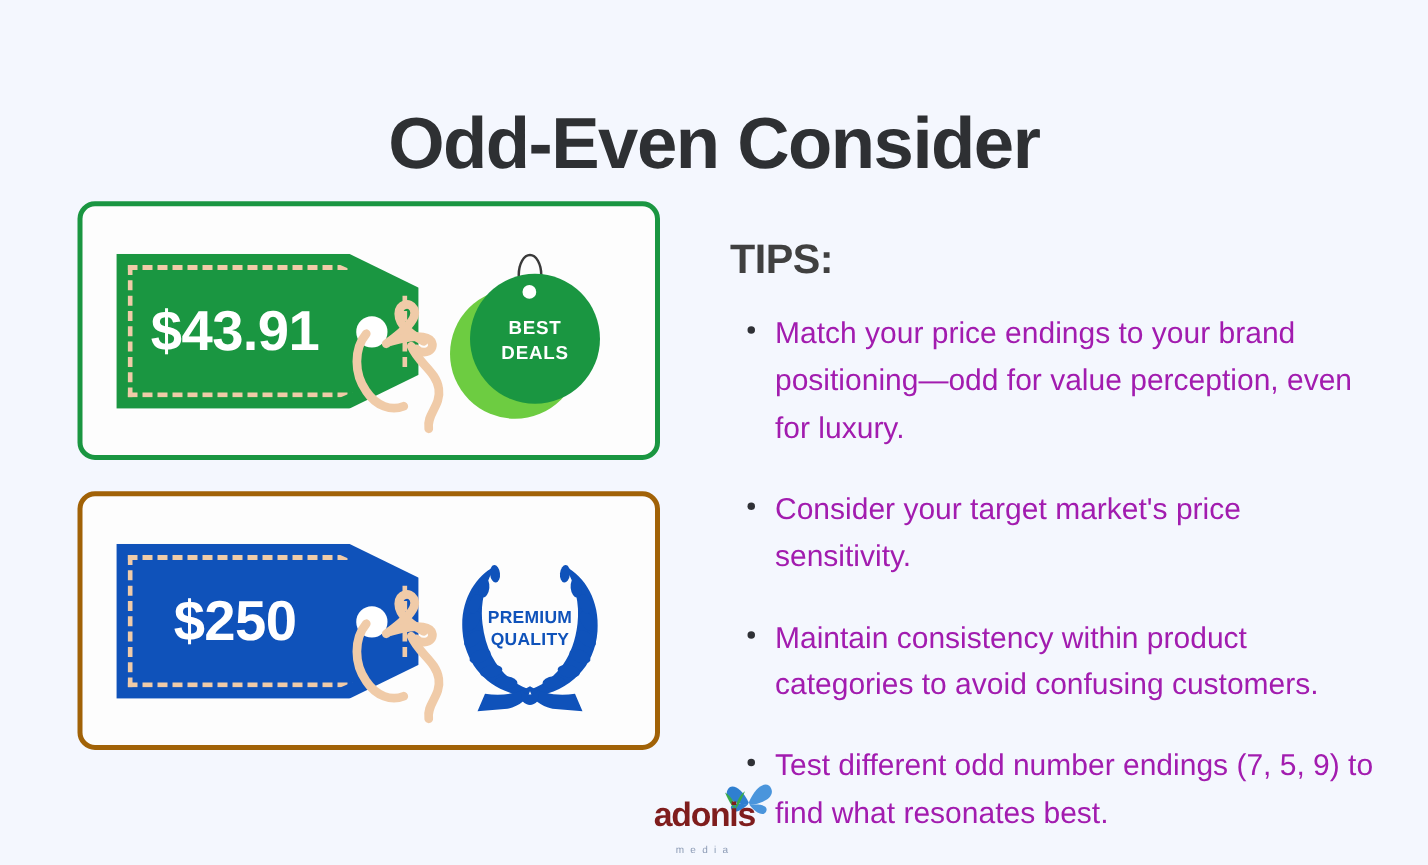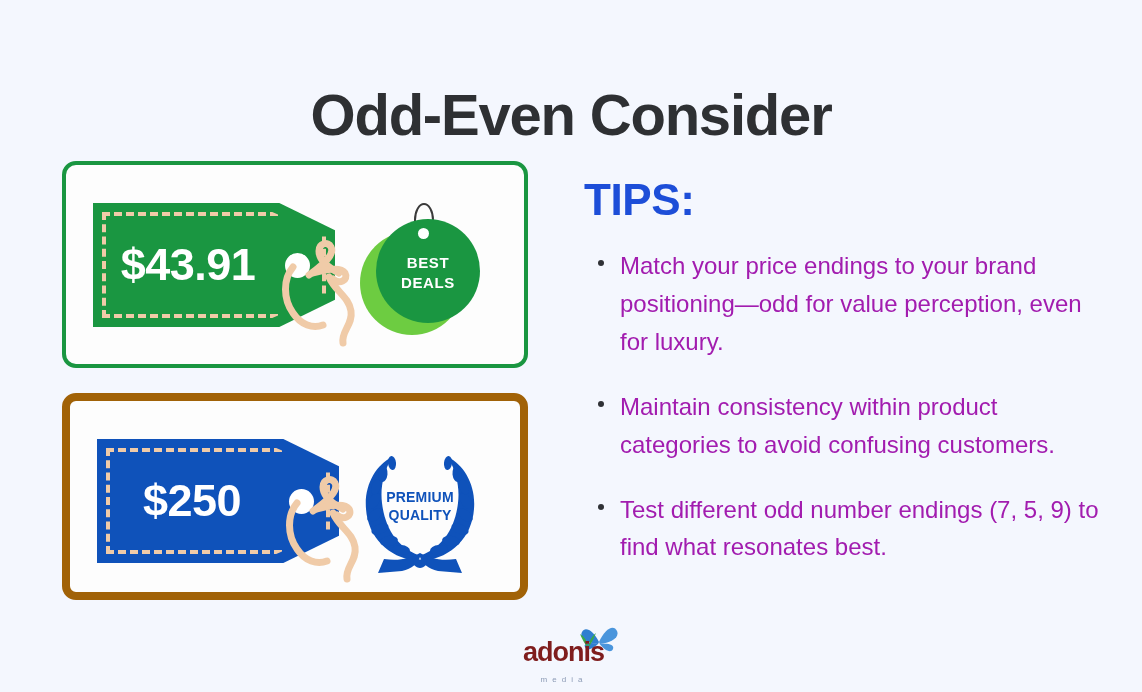--- a/index.html
+++ b/index.html
@@ -50,21 +50,21 @@
     width: 466px;
     height: 207px;
     background: #fdfdfd;
     border-radius: 14px;
     position: relative;
     overflow: hidden;
   }
   .card + .card { margin-top: 25px; }
 
   .card-green { border: 4px solid #1a9641; }
-  .card-blue  { border: 8px solid #a16207; }
+  .card-blue  { border: 4px solid #a16207; }
 
   
   .tag-wrap {
     position: absolute;
     left: 27px;
     top: 38px;
     width: 250px;
     height: 124px;
   }
   .tag-body {
@@ -208,25 +208,25 @@
   }
 
   
   .tips {
     position: absolute;
     left: 584px;
     top: 175px;
     width: 520px;
   }
   .tips-heading {
-    font-size: 44px;
-    font-weight: 700;
-    color: #1d4ed8;
+    font-size: 33px;
+    font-weight: 700;
+    color: #404040;
     letter-spacing: -0.4px;
-    margin: 0 0 22px 0;
+    margin: 13px 0 22px 0;
   }
   .tips-list {
     list-style: none;
     margin: 0;
     padding: 0;
   }
   .tips-item {
     position: relative;
     padding-left: 36px;
     margin-bottom: 27px;
@@ -397,20 +397,21 @@
         </div>
       </div>
 
     </div>
   </div>
 
   <div class="tips">
     <div class="tips-heading">TIPS:</div>
     <ul class="tips-list">
       <li class="tips-item">Match your price endings to your brand positioning—odd for value perception, even for luxury.</li>
+      <li class="tips-item">Consider your target market's price sensitivity.</li>
       <li class="tips-item">Maintain consistency within product categories to avoid confusing customers.</li>
       <li class="tips-item">Test different odd number endings (7, 5, 9) to find what resonates best.</li>
     </ul>
   </div>
 
   <div class="footer">
     <div class="logo">
       <svg class="logo-butterfly" viewBox="0 0 40 34">
         <g fill="#2f7fd0">
           <path d="M20 18 C 14 6, 6 2, 3 8 C 0 14, 8 19, 19 20 Z"></path>

